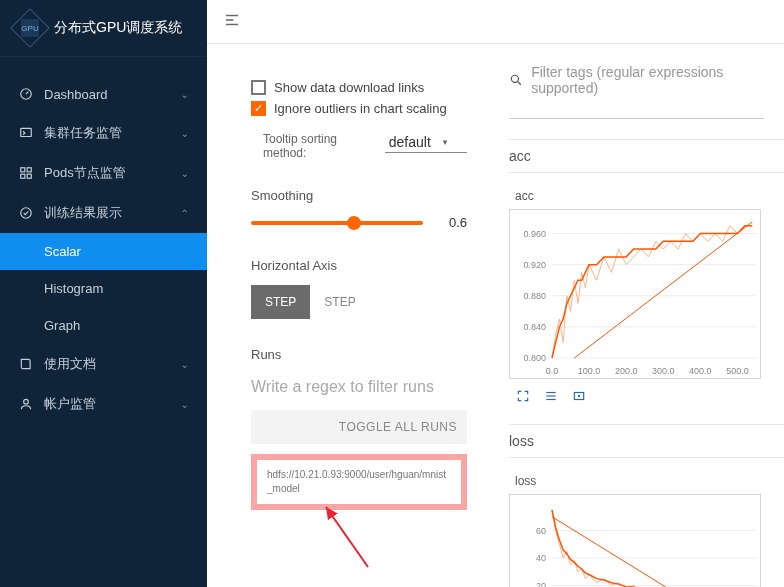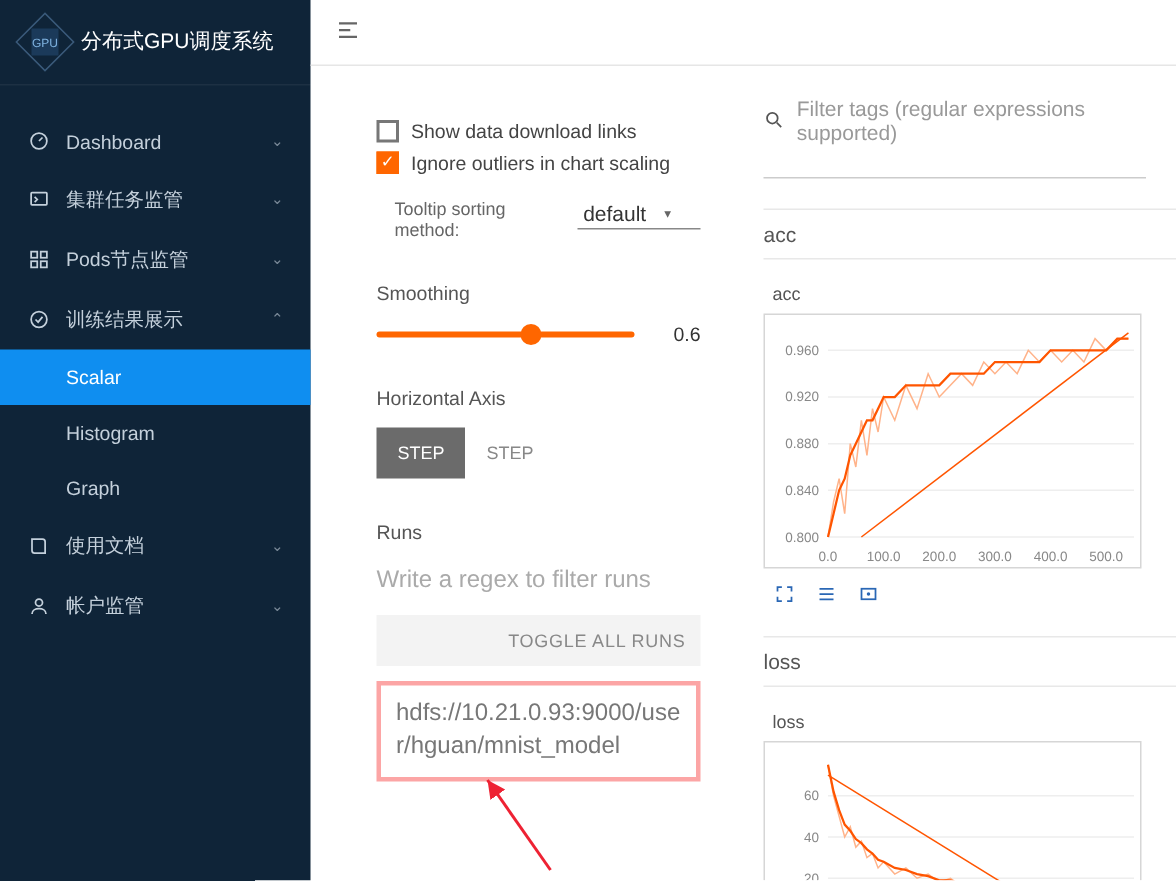--- a/index.html
+++ b/index.html
@@ -45,21 +45,21 @@
 .slider { flex: 1; height: 4px; background: #ff6600; position: relative; border-radius: 2px; }
 .slider-thumb { position: absolute; top: 50%; left: 60%; width: 14px; height: 14px; background: #ff6600; border-radius: 50%; transform: translate(-50%, -50%); }
 .slider-val { color: #333; font-size: 13px; width: 30px; text-align: right; }
 
 .axis-btns { display: flex; gap: 0; margin-top: 10px; }
 .axis-btn { padding: 10px 14px; font-size: 12px; color: #888; cursor: pointer; }
 .axis-btn.active { background: #6b6b6b; color: #fff; }
 
 .runs-input { margin-top: 8px; font-size: 16px; color: #aaa; padding: 4px 0; }
 .toggle-btn { width: 100%; margin-top: 10px; padding: 10px; background: #f3f3f3; color: #888; font-size: 12px; text-align: right; letter-spacing: 0.5px; cursor: pointer; }
-.run-box { margin-top: 10px; border: 3px solid #fca5a5; padding: 8px 10px; font-size: 16px; color: #777; word-break: break-all; line-height: 1.4; position: relative; }
+.run-box { margin-top: 10px; border: 6px solid #fca5a5; padding: 8px 10px; font-size: 10px; color: #777; word-break: break-all; line-height: 1.4; position: relative; }
 .arrow { position: absolute; left: 30%; top: 95%; }
 
 .filter-row { display: flex; align-items: center; gap: 8px; border-bottom: 1px solid #ccc; padding-bottom: 22px; margin-right: 20px; color: #999; font-size: 14px; }
 .filter-row svg { color: #555; }
 
 .group { margin-top: 20px; }
 .group-title { font-size: 14px; color: #555; padding: 8px 0; border-top: 1px solid #e8e8e8; border-bottom: 1px solid #e8e8e8; }
 .chart-box { margin-top: 16px; }
 .chart-title { font-size: 12px; color: #555; margin-bottom: 6px; padding-left: 6px; }
 .chart { border: 1px solid #d6d6d6; background: #fff; }

